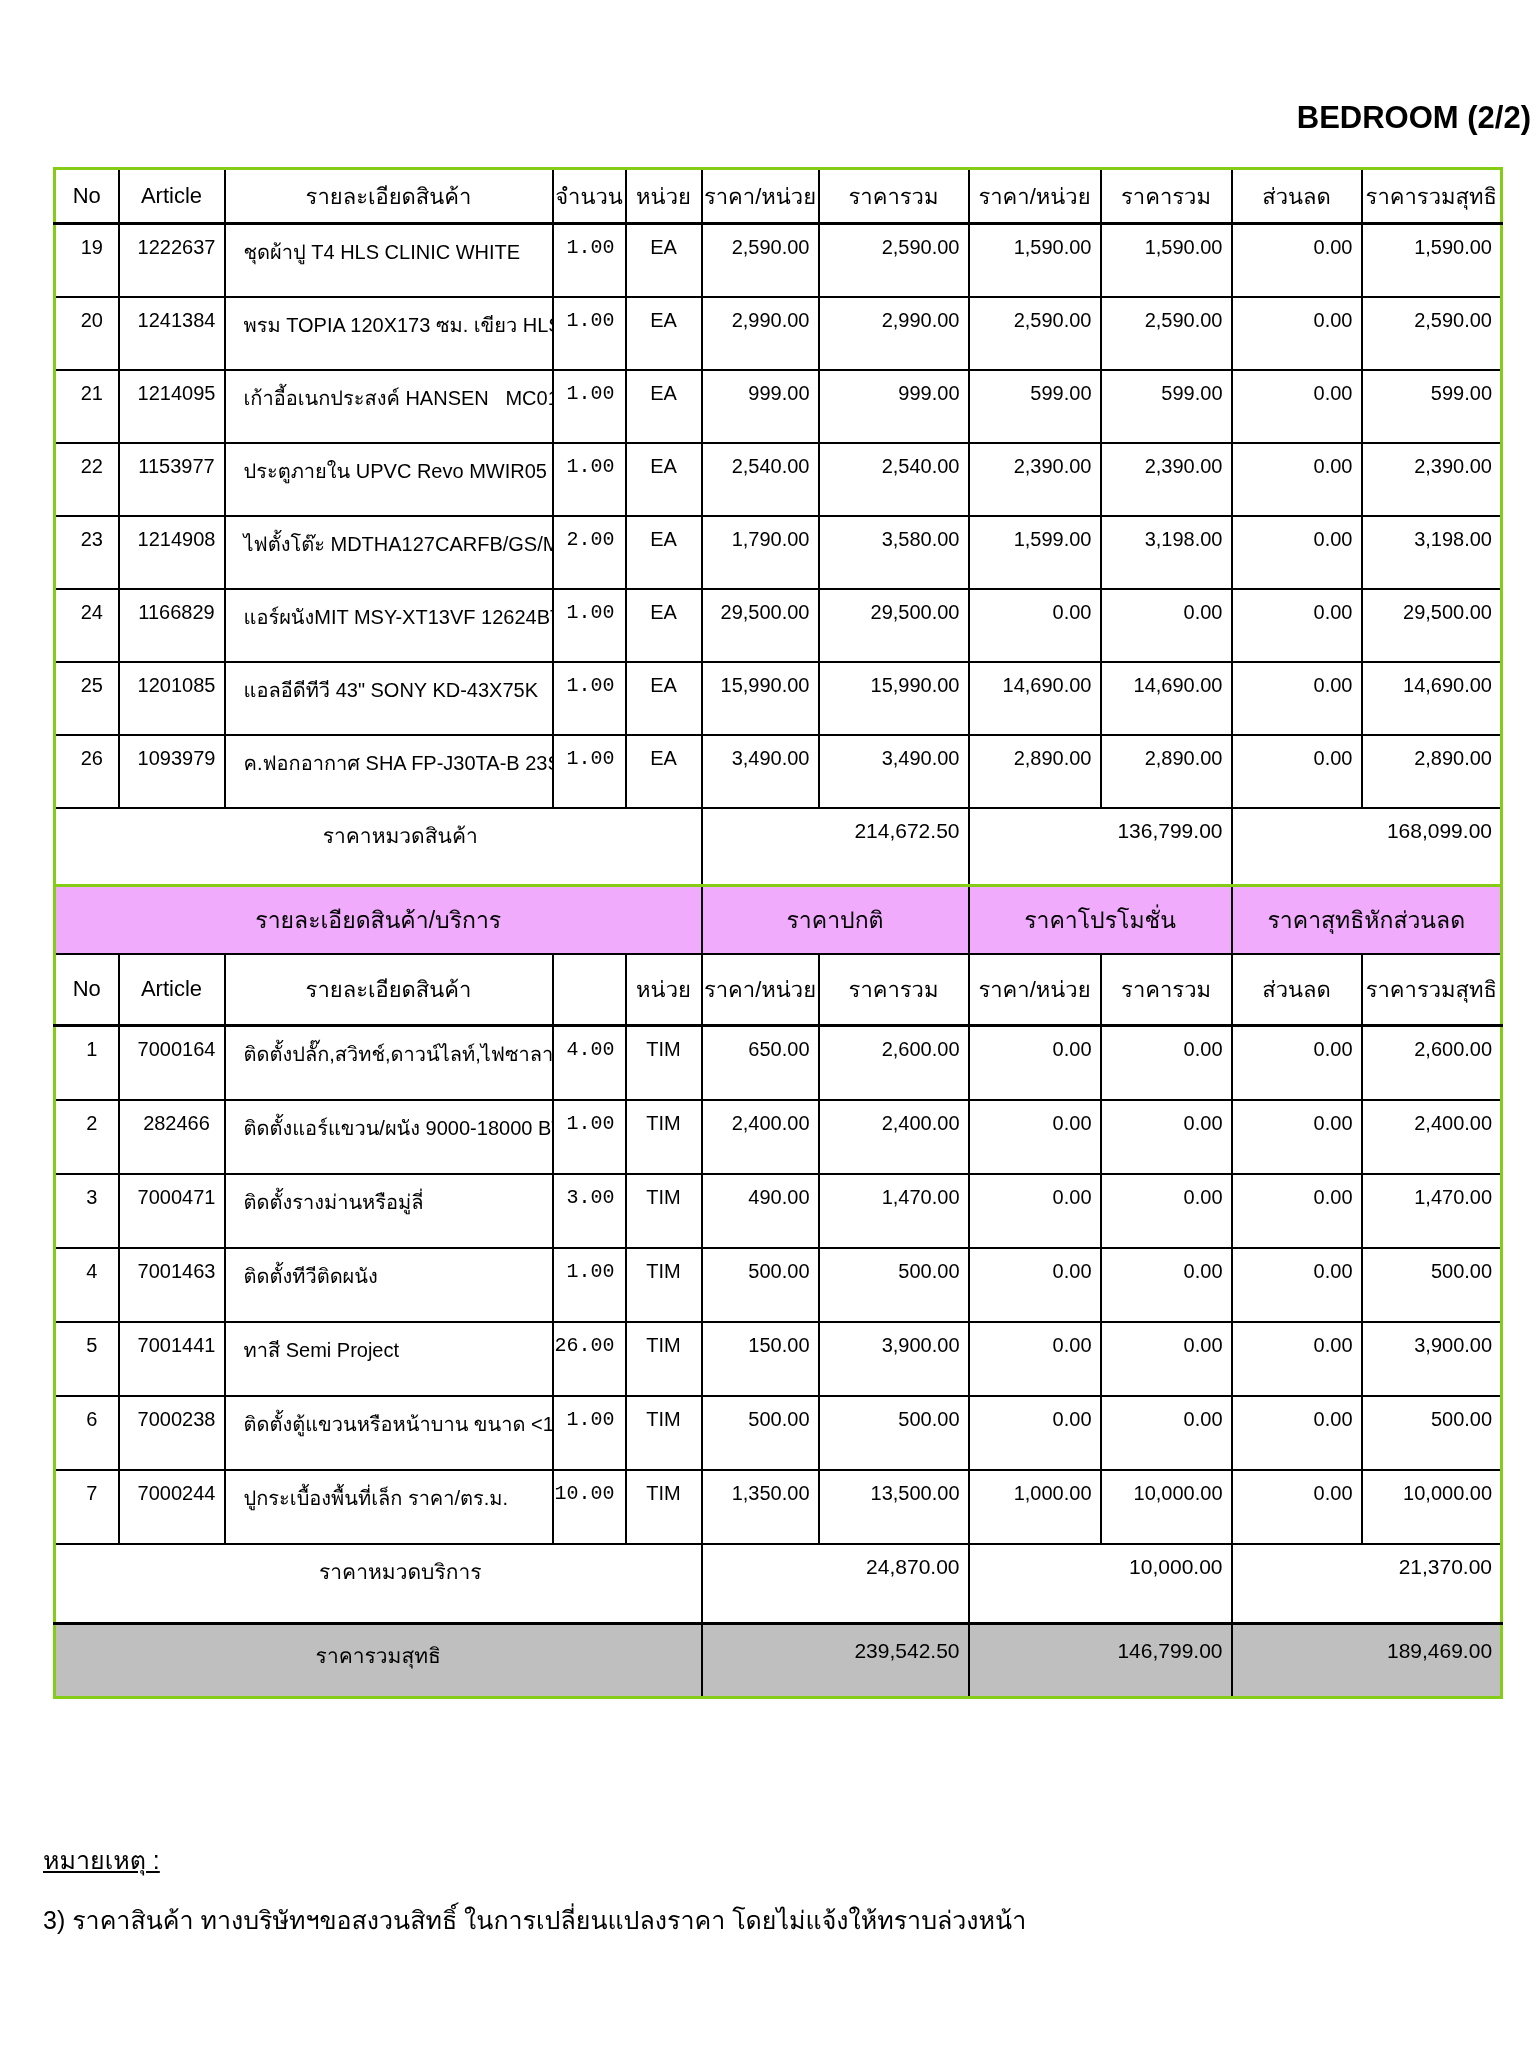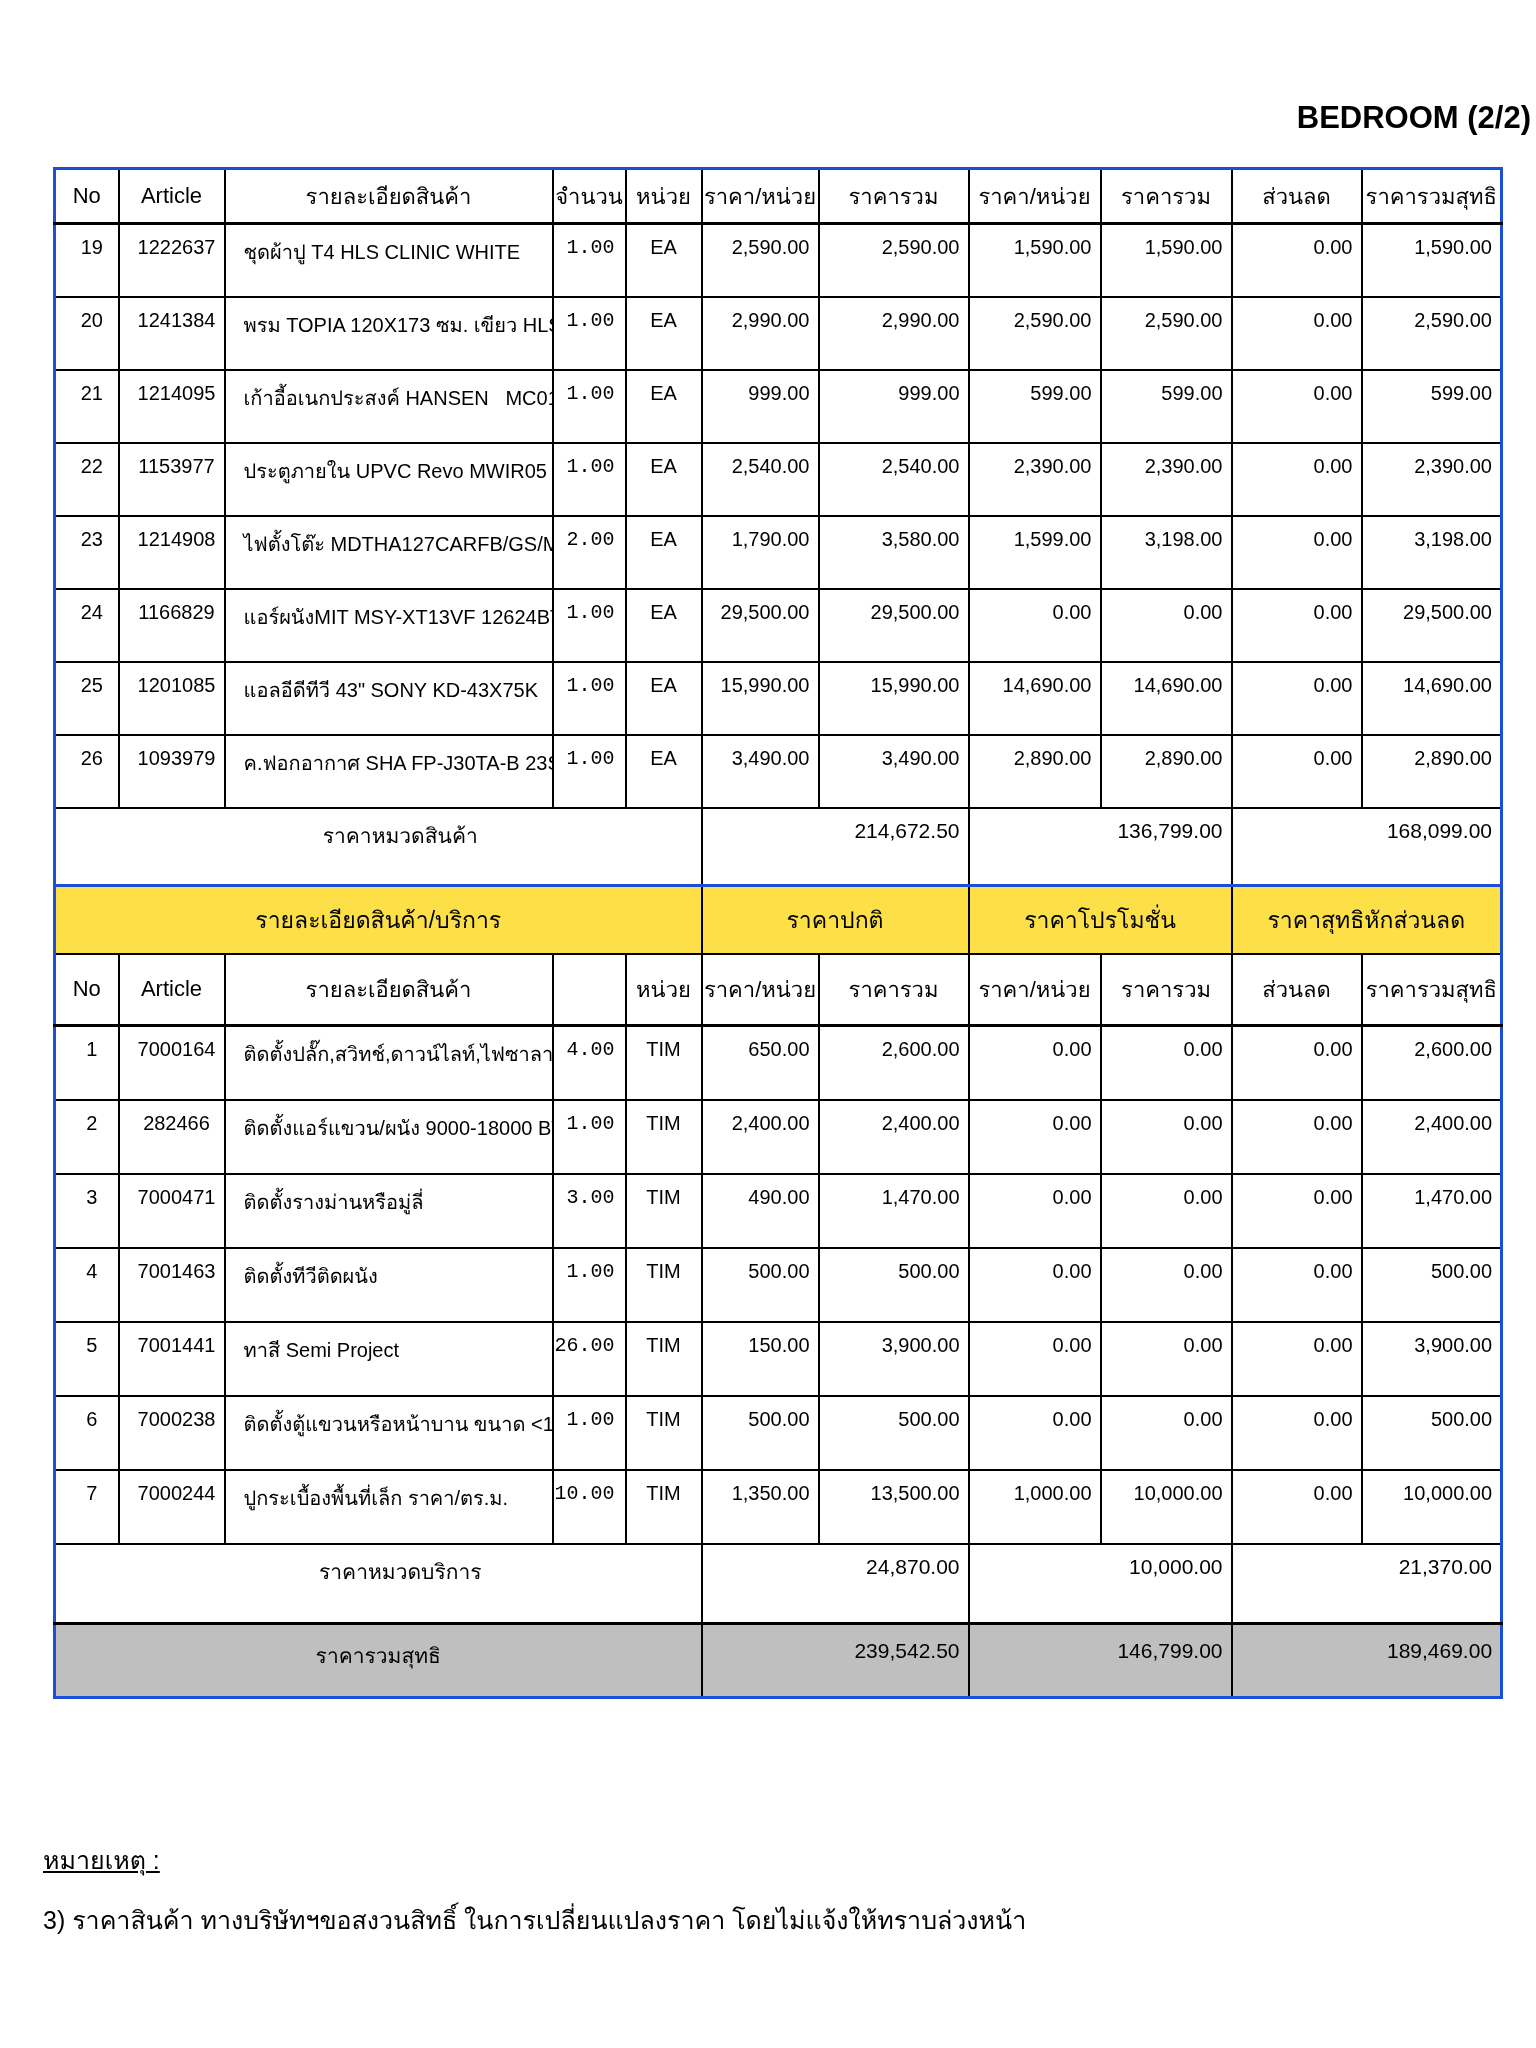--- a/index.html
+++ b/index.html
@@ -10,36 +10,36 @@
     font-family: "Liberation Sans", "DejaVu Sans", sans-serif;
     position: relative;
   }
   .title {
     position: absolute; top: 100px; right: 5px;
     font-size: 31px; font-weight: 700;
   }
   table {
     border-collapse: collapse; table-layout: fixed;
     position: absolute; left: 53px;
-    border: 3px solid #1d4ed8;
+    border: 3px solid #84cc16;
   }
   .t1 { top: 167px; width: 1447px; }
   .t2 { top: 884px; width: 1447px; }
   th, td { border: 2px solid #000; font-weight: normal; overflow: hidden; padding: 0; }
   .t1 thead th { height: 55px; font-size: 22px; text-align: center; vertical-align: middle; border-bottom: 3px solid #000; }
   tr.data-row td { height: 73px; vertical-align: top; padding-top: 11px; font-size: 20px; }
   .t2 tr.data-row td { height: 74px; }
   td.c-no, td.c-article { text-align: center; padding-left: 10px; }
   td.c-desc { white-space: pre; text-align: left; padding-left: 18px; font-size: 19px; }
   td.c-qty { text-align: right; padding-right: 10px; font-family: Liberation Mono, monospace; }
   td.c-unit { text-align: center; }
   td.num { text-align: right; padding-right: 8px; }
   tr.subtotal-row td { height: 80px; vertical-align: top; padding-top: 10px; font-size: 21px; padding-left: 44px; }
   td.label-cell { text-align: center; }
-  .t2 tr.group-header th { height: 68px; background: #fde047; font-size: 23px; text-align: center; vertical-align: middle; border-bottom: 2px solid #000; }
+  .t2 tr.group-header th { height: 68px; background: #f0abfc; font-size: 23px; text-align: center; vertical-align: middle; border-bottom: 2px solid #000; }
   .t2 tr.sub-header th { height: 72px; font-size: 22px; text-align: center; vertical-align: middle; border-bottom: 3px solid #000; }
   tr.grand-total td { height: 74px; background: #bfbfbf; vertical-align: top; padding-top: 14px; font-size: 21px; border-top: 3px solid #000; }
   .notes { position: absolute; left: 43px; top: 1840px; font-size: 25px; }
   .notes-heading { text-decoration: underline; margin-bottom: 20px; }
   .note-line { margin-bottom: 17px; }
 </style>
 </head>
 <body>
 
 <div class="title">BEDROOM (2/2)</div>

